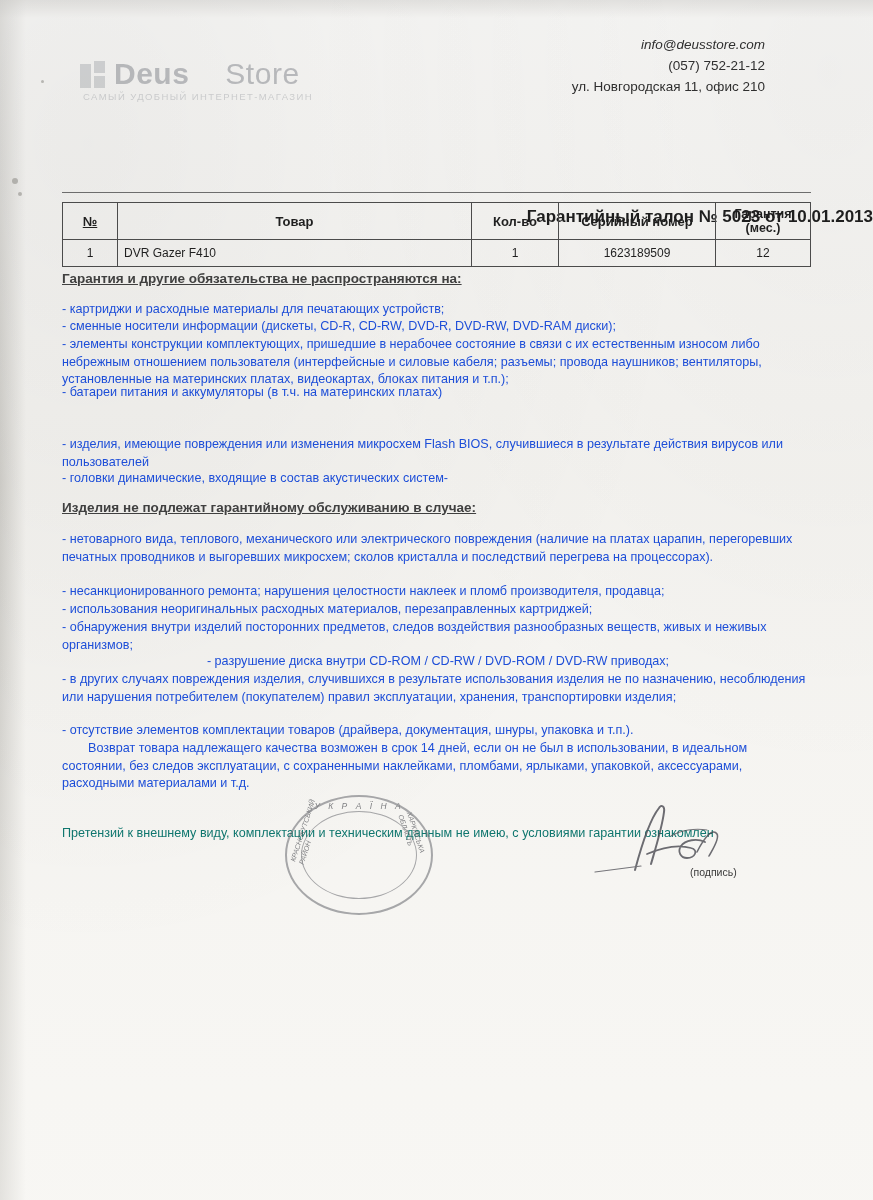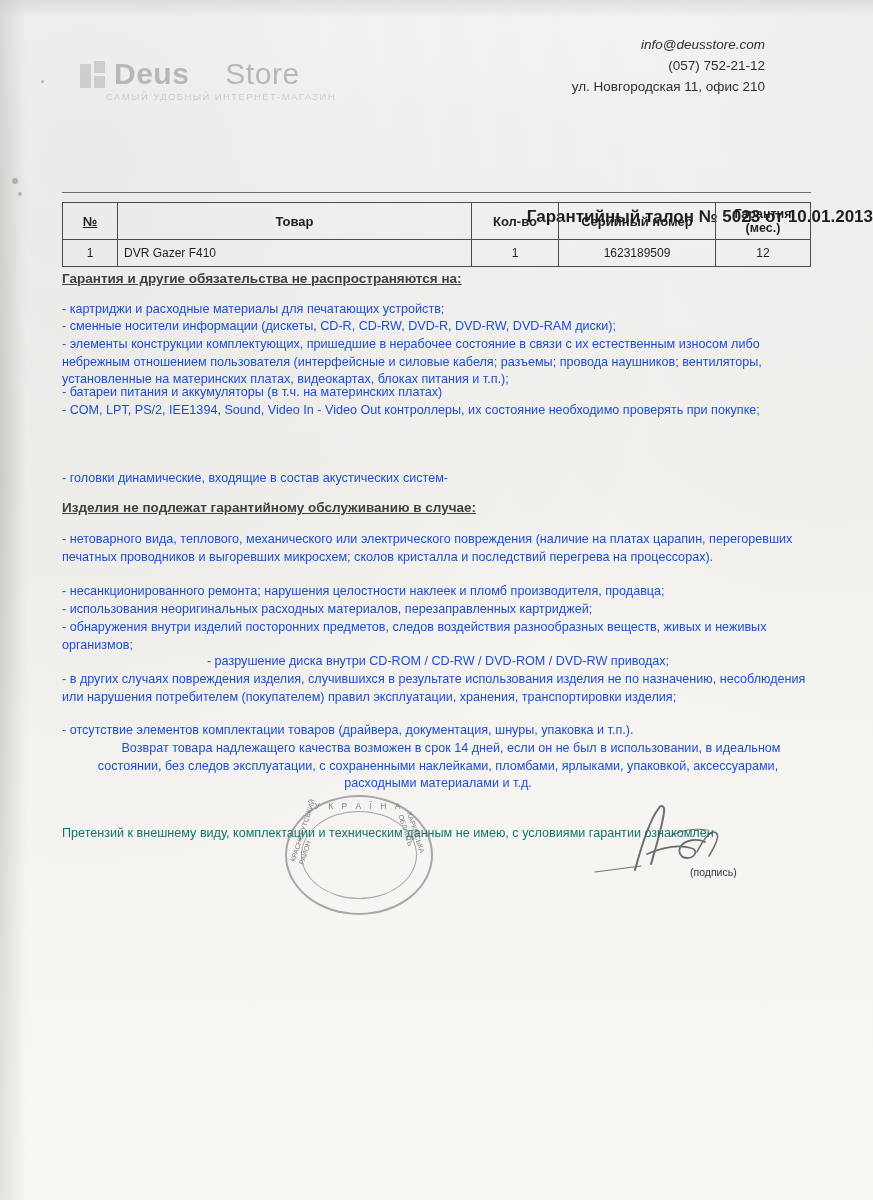--- a/index.html
+++ b/index.html
@@ -92,21 +92,20 @@
   .logo-text .u { font-weight: normal; margin-left: 36px; }
   .logo-sub {
     position: absolute;
     left: 5px;
     top: 34px;
     font-size: 9.5px;
     letter-spacing: 1.4px;
     color: #9a9da2;
     opacity: 0.6;
     white-space: nowrap;
-    margin-left: 23px;
   }
 
   .contacts {
     position: absolute;
     right: 108px;
     top: 34px;
     text-align: right;
     font-size: 13.5px;
     line-height: 21px;
     color: #2f2f2f;
@@ -188,20 +187,21 @@
 
   
   .stamp {
     position: absolute;
     left: 285px;
     top: 795px;
     width: 148px;
     height: 120px;
     z-index: 6;
     opacity: 0.78;
+    font-style: italic;
   }
   .stamp .ring {
     position: absolute;
     inset: 0;
     border: 2px solid #6e6f74;
     border-radius: 50%;
     opacity: 0.75;
   }
   .stamp .ring.inner {
     inset: 16px;
@@ -332,32 +332,32 @@
           <td>12</td>
         </tr>
       </tbody>
     </table>
 
     <div class="sec-head" style="top:271px;">Гарантия и другие обязательства не распространяются на:</div>
     <div class="para" style="top:301px;">- картриджи и расходные материалы для печатающих устройств;</div>
     <div class="para" style="top:318px;">- сменные носители информации (дискеты, CD-R, CD-RW, DVD-R, DVD-RW, DVD-RAM диски);</div>
     <div class="para" style="top:336px;">- элементы конструкции комплектующих, пришедшие в нерабочее состояние в связи с их естественным износом либо небрежным отношением пользователя (интерфейсные и силовые кабеля; разъемы; провода наушников; вентиляторы, установленные на материнских платах, видеокартах, блоках питания и т.п.);</div>
     <div class="para" style="top:384px;">- батареи питания и аккумуляторы (в т.ч. на материнских платах)</div>
-    <div class="para" style="top:402px;">- COM, LPT, PS/2, IEE1394, Sound, Video In - Video Out контроллеры, их состояние необходимо проверять при покупке;</div>
+    <div class="para" style="top:436px;">- изделия, имеющие повреждения или изменения микросхем Flash BIOS, случившиеся в результате действия вирусов или пользователей</div>
     <div class="para" style="top:470px;">- головки динамические, входящие в состав акустических систем-</div>
 
     <div class="sec-head" style="top:500px;">Изделия не подлежат гарантийному обслуживанию в случае:</div>
     <div class="para" style="top:531px;">- нетоварного вида, теплового, механического или электрического повреждения (наличие на платах царапин, перегоревших печатных проводников и выгоревших микросхем; сколов кристалла и последствий перегрева на процессорах).</div>
     <div class="para" style="top:583px;">- несанкционированного ремонта; нарушения целостности наклеек и пломб производителя, продавца;</div>
     <div class="para" style="top:601px;">- использования неоригинальных расходных материалов, перезаправленных картриджей;</div>
     <div class="para" style="top:619px;">- обнаружения внутри изделий посторонних предметов, следов воздействия разнообразных веществ, живых и неживых организмов;</div>
     <div class="para" style="top:653px;text-align:center;">- разрушение диска внутри CD-ROM / CD-RW / DVD-ROM / DVD-RW приводах;</div>
     <div class="para" style="top:671px;">- в других случаях повреждения изделия, случившихся в результате использования изделия не по назначению, несоблюдения или нарушения потребителем (покупателем) правил эксплуатации, хранения, транспортировки изделия;</div>
     <div class="para" style="top:722px;">- отсутствие элементов комплектации товаров (драйвера, документация, шнуры, упаковка и т.п.).</div>
-    <div class="para indent" style="top:740px;text-align:center;">Возврат товара надлежащего качества возможен в срок 14 дней, если он не был в использовании, в идеальном состоянии, без следов эксплуатации, с сохраненными наклейками, пломбами, ярлыками, упаковкой, аксессуарами, расходными материалами и т.д.</div>
+    <div class="para indent" style="top:740px;">Возврат товара надлежащего качества возможен в срок 14 дней, если он не был в использовании, в идеальном состоянии, без следов эксплуатации, с сохраненными наклейками, пломбами, ярлыками, упаковкой, аксессуарами, расходными материалами и т.д.</div>
 
     <div class="stamp">
       <div class="ring"></div>
       <div class="ring inner"></div>
       <div class="arc-top">У К Р А Ї Н А</div>
       <div class="side-l">КРАСНОКУТСЬКИЙ РАЙОН</div>
       <div class="side-r">ХАРКІВСЬКА ОБЛАСТЬ</div>
     </div>
 
     <div class="sign-line">Претензий к внешнему виду, комплектации и техническим данным не имею, с условиями гарантии ознакомлен</div>

